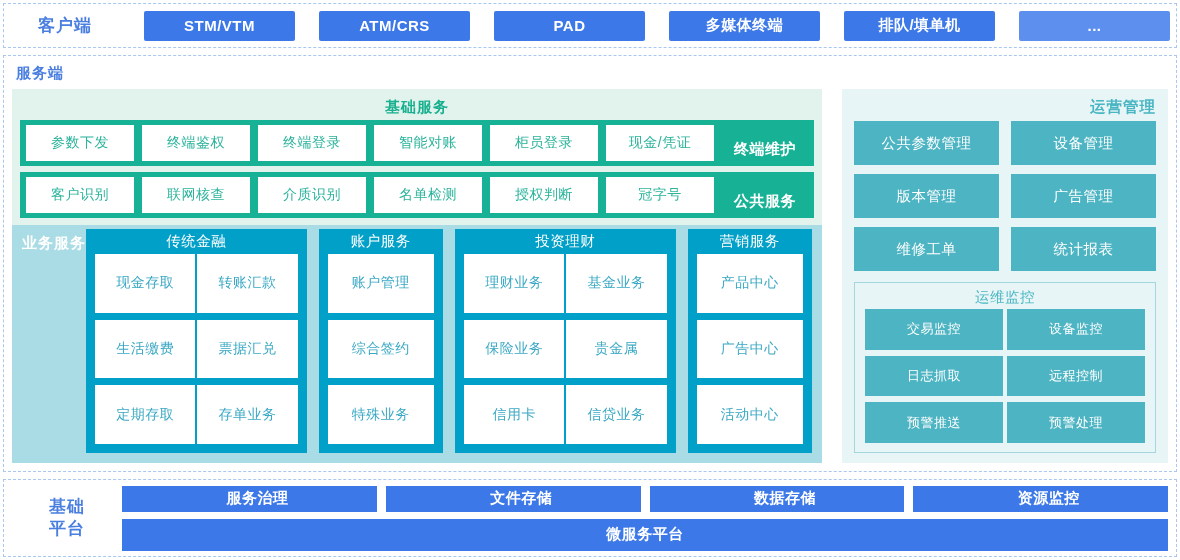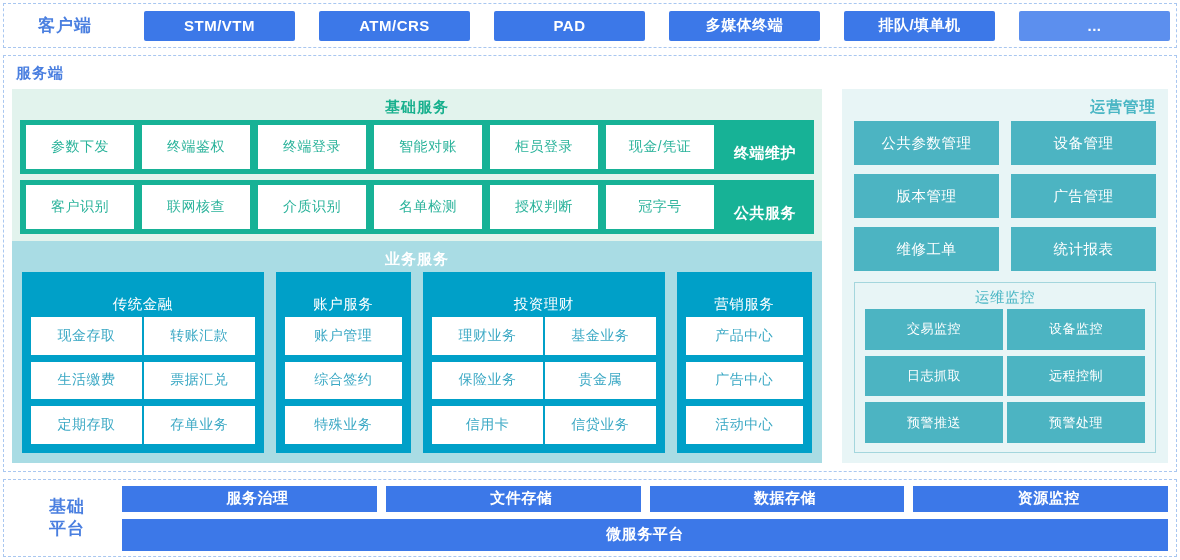--- a/index.html
+++ b/index.html
@@ -118,21 +118,21 @@
     padding: 5px 6px;
     gap: 8px;
     margin-bottom: 6px;
   }
   .teal-band:last-child { margin-bottom: 0; }
   .teal-chip {
     flex: 1 1 0;
     background: #ffffff;
     color: #2bb39b;
     font-size: 14px;
-    height: 44px;
+    height: 36px;
     display: flex;
     align-items: center;
     justify-content: center;
     letter-spacing: 0.5px;
   }
   .band-label {
     flex: 0 0 86px;
     color: #ffffff;
     font-weight: bold;
     font-size: 15px;
@@ -142,41 +142,41 @@
     letter-spacing: 0.5px;
     margin-top: 12px;
   }
 
   
   .biz-block {
     background: #a9dce4;
     padding: 4px 10px 10px 10px;
     flex: 1 1 auto;
     display: flex;
-    flex-direction: column;
+    flex-direction: row;
     min-height: 0;
   }
   .biz-heading {
     text-align: center;
     color: #ffffff;
     font-weight: bold;
     font-size: 15px;
     line-height: 27px;
     letter-spacing: 1px;
     flex: 0 0 auto;
   }
   .biz-groups {
     display: flex;
     gap: 12px;
     flex: 1 1 auto;
     min-height: 0;
   }
   .biz-group {
     background: #00a0c8;
-    padding: 20px 9px 9px 9px;
+    padding: 0 9px 9px 9px;
     display: flex;
     flex-direction: column;
     min-width: 0;
   }
   .biz-group.w2 { flex: 2 2 0; }
   .biz-group.w1 { flex: 1.05 1 0; }
   .biz-group-title {
     text-align: center;
     color: #ffffff;
     font-size: 14.5px;

